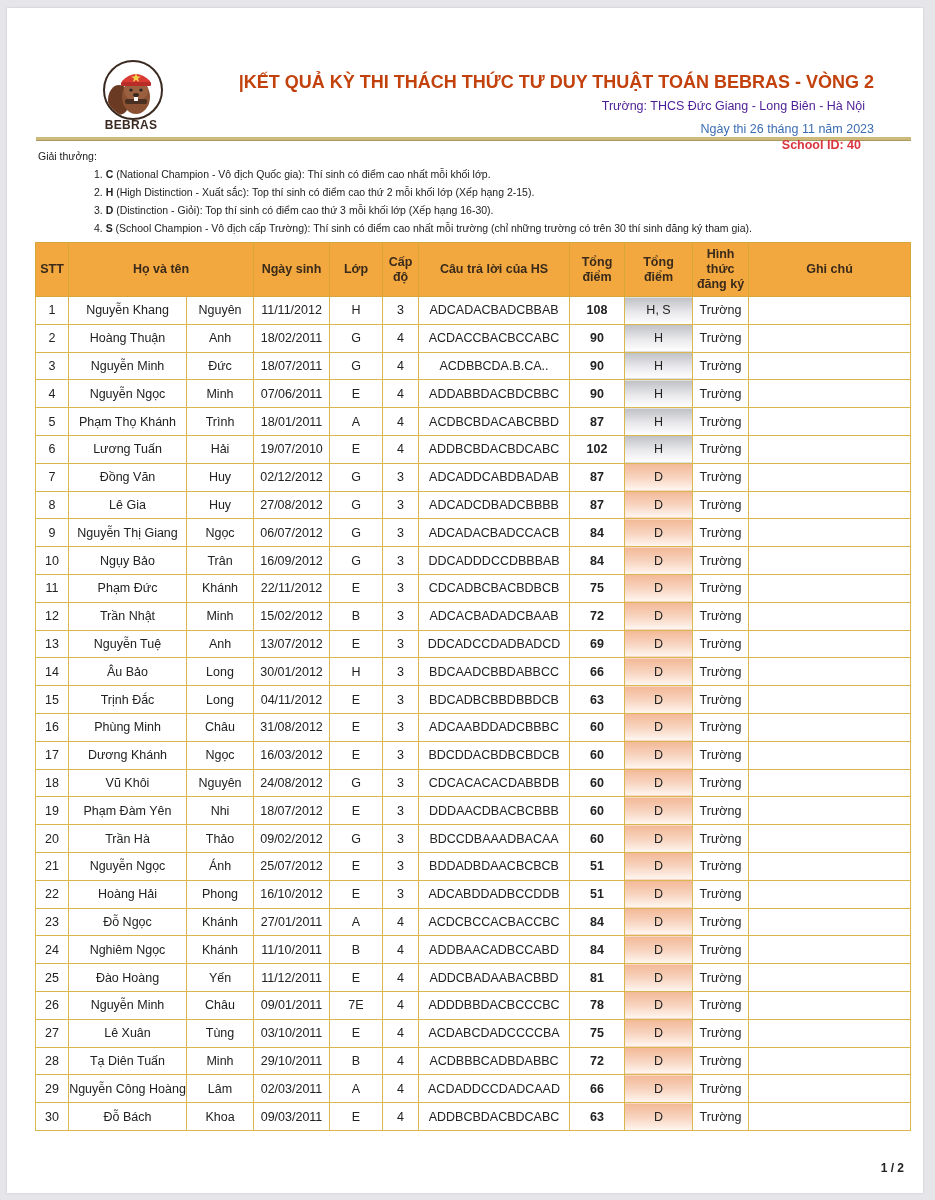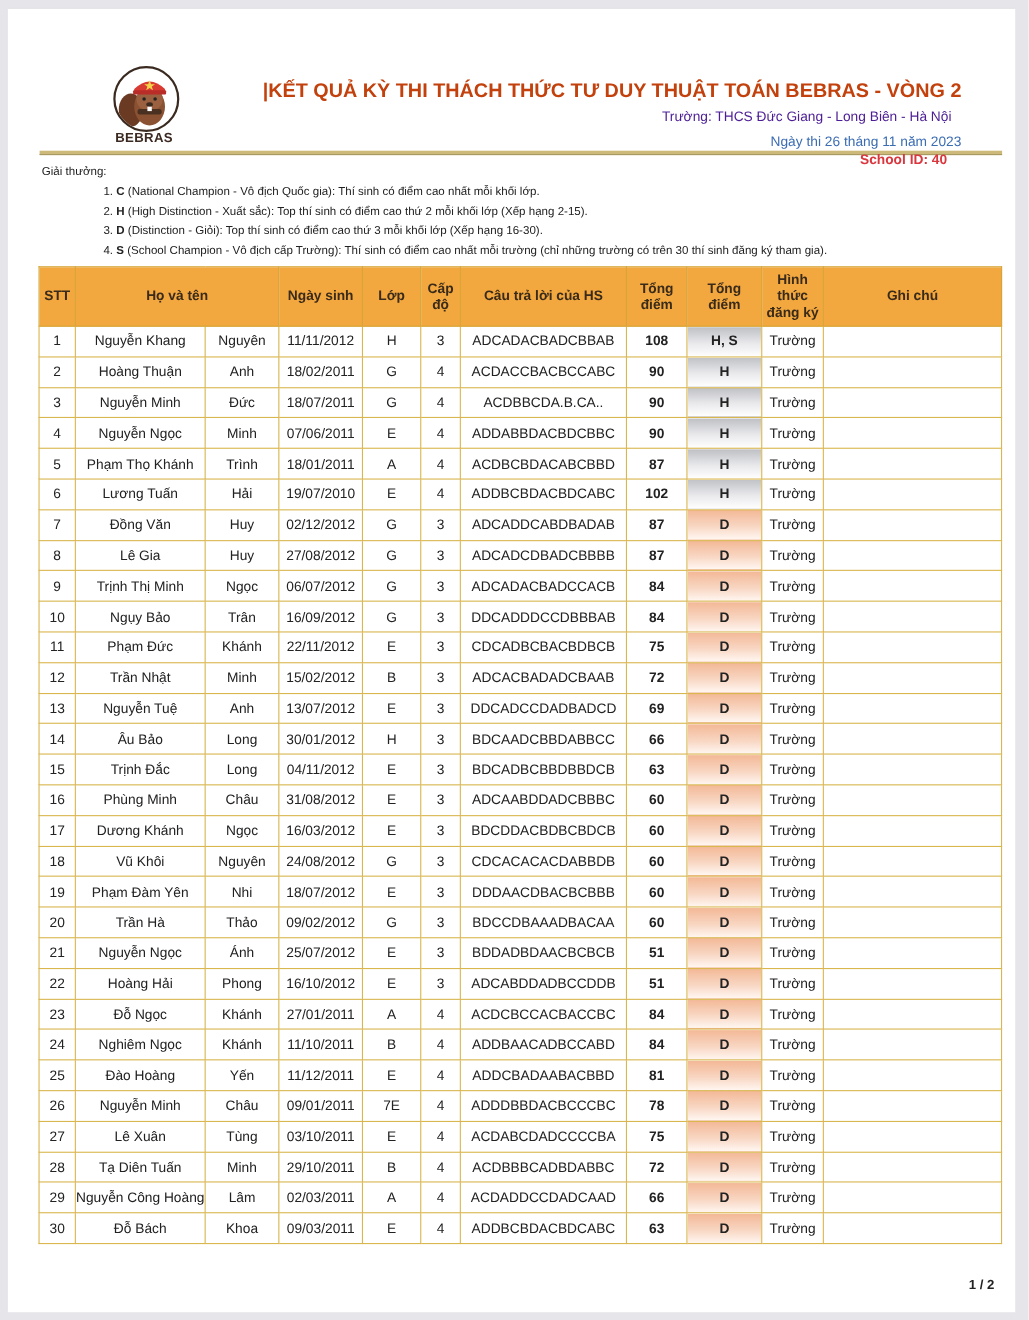--- a/index.html
+++ b/index.html
@@ -57,21 +57,21 @@
   table.results th {
     background: #f2a83f; color: #3a2a1a; font-weight: bold; font-size: 12.5px;
     border: 1.5px solid #d6a638; height: 53px; padding: 0 2px; text-align: center; line-height: 15px;
   }
   table.results td {
     border: 1.5px solid #d9b64e; height: 26.8px; padding: 0; text-align: center; white-space: nowrap; overflow: hidden;
   }
   td.name-first { text-align: left; padding-left: 19px; border-right: none; }
   td.name-last { text-align: left; padding-left: 2px; border-left: none; }
   td.score { font-weight: bold; }
-  td.award { font-weight: bold; }
+  td.award { font-weight: normal; }
   td.award.h { background: linear-gradient(to bottom, #bfc0c4 0%, #e9e9ec 55%, #ffffff 100%); }
   td.award.d { background: linear-gradient(to bottom, #f3b896 0%, #f8d6c2 55%, #fff7f2 100%); }
   .page-num {
     position: absolute; right: 19px; top: 1153px; font-size: 12px; font-weight: bold;
   }
 </style>
 </head>
 <body>
 
 <div class="page">
@@ -238,21 +238,21 @@
           <td>G</td>
           <td>3</td>
           <td>ADCADCDBADCBBBB</td>
           <td class="score">87</td>
           <td class="award d">D</td>
           <td>Trường</td>
           <td></td>
         </tr>
         <tr>
           <td>9</td>
-          <td class="name-first">Trịnh Thị Minh</td>
+          <td class="name-first">Nguyễn Thị Giang</td>
           <td class="name-last">Ngọc</td>
           <td>06/07/2012</td>
           <td>G</td>
           <td>3</td>
           <td>ADCADACBADCCACB</td>
           <td class="score">84</td>
           <td class="award d">D</td>
           <td>Trường</td>
           <td></td>
         </tr>

